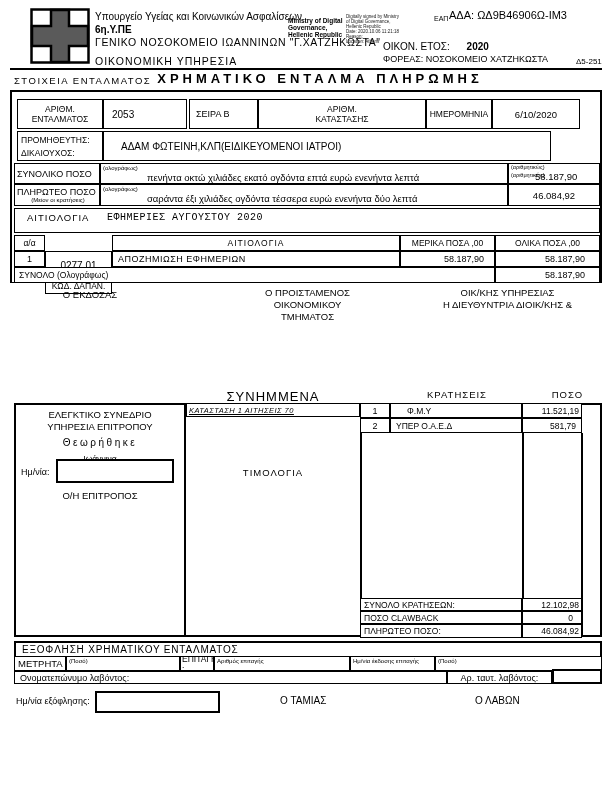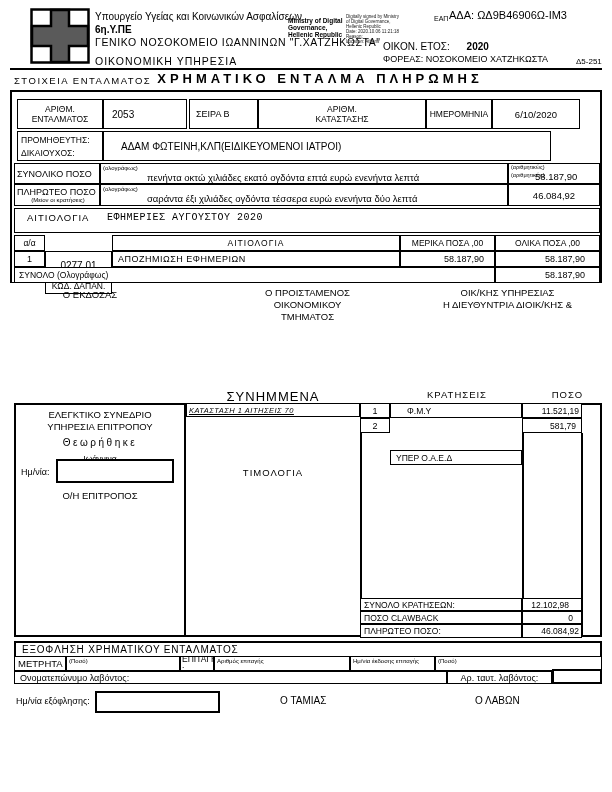--- a/index.html
+++ b/index.html
@@ -227,35 +227,35 @@
   </div>
   <div class="cell vcenter" style="left:390px;top:403px;width:132px;height:15px;font-size:8.5px;padding-left:16px;">
     <span>Φ.Μ.Υ</span>
   </div>
   <div class="cell vcenter" style="left:522px;top:403px;width:60px;height:15px;font-size:8.5px;justify-content:flex-end;padding-right:2px;">
     <span>11.521,19</span>
   </div>
   <div class="cell center" style="left:360px;top:418px;width:30px;height:15px;font-size:9px;">
     <span>2</span>
   </div>
-  <div class="cell vcenter" style="left:390px;top:418px;width:132px;height:15px;font-size:8.5px;padding-left:5px;margin-top:32px;">
+  <div class="cell vcenter" style="left:390px;top:418px;width:132px;height:15px;font-size:8.5px;padding-left:5px;">
     <span>ΥΠΕΡ Ο.Α.Ε.Δ</span>
   </div>
   <div class="cell vcenter" style="left:522px;top:418px;width:60px;height:15px;font-size:8.5px;justify-content:flex-end;padding-right:5px;">
     <span>581,79</span>
   </div>
 
   <div class="vline" style="left:360px;top:433px;width:1.5px;height:165px;"></div>
   <div class="vline" style="left:522px;top:433px;width:1.5px;height:165px;"></div>
   <div class="vline" style="left:581px;top:433px;width:1.5px;height:204px;"></div>
 
   <div class="cell vcenter" style="left:360px;top:598px;width:162px;height:13px;font-size:8.5px;padding-left:3px;">
     <span>ΣΥΝΟΛΟ ΚΡΑΤΗΣΕΩΝ:</span>
   </div>
-  <div class="cell vcenter" style="left:522px;top:598px;width:60px;height:13px;font-size:8.5px;justify-content:flex-end;padding-right:12px;">
+  <div class="cell vcenter" style="left:522px;top:598px;width:60px;height:13px;font-size:8.5px;justify-content:flex-end;padding-right:2px;">
     <span>12.102,98</span>
   </div>
   <div class="cell vcenter" style="left:360px;top:611px;width:162px;height:13px;font-size:8.5px;padding-left:3px;">
     <span>ΠΟΣΟ CLAWBACK</span>
   </div>
   <div class="cell vcenter" style="left:522px;top:611px;width:60px;height:13px;font-size:8.5px;justify-content:flex-end;padding-right:8px;">
     <span>0</span>
   </div>
   <div class="cell vcenter" style="left:360px;top:624px;width:162px;height:14px;font-size:8.5px;padding-left:3px;">
     <span>ΠΛΗΡΩΤΕΟ ΠΟΣΟ:</span>

